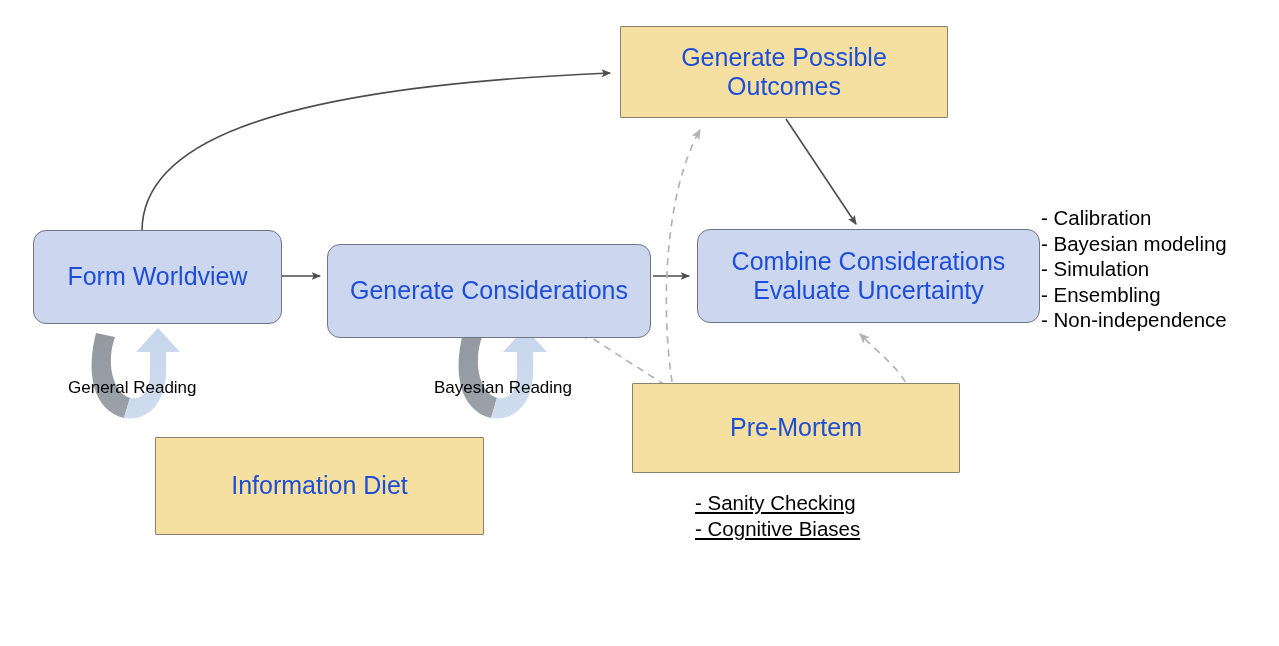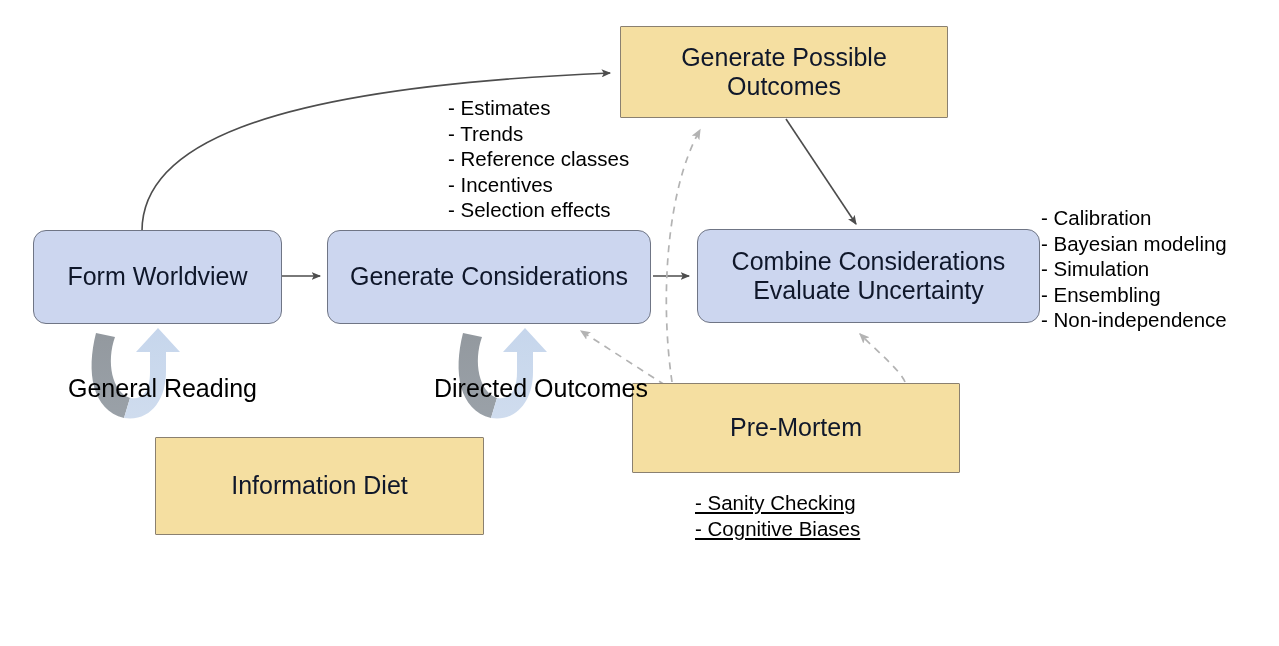--- a/index.html
+++ b/index.html
@@ -22,21 +22,21 @@
     height: 646px;
     pointer-events: none;
   }
   .node {
     position: absolute;
     box-sizing: border-box;
     display: flex;
     align-items: center;
     justify-content: center;
     text-align: center;
-    color: #0f172a;
+    color: #1d4ed8;
     line-height: 1.18;
     white-space: pre-line;
   }
   .node.blue {
     background: #ccd6ef;
     border: 1.4px solid #6f7585;
     border-radius: 13px;
     font-size: 25px;
   }
   .node.yellow {
@@ -48,21 +48,21 @@
   .annot {
     position: absolute;
     color: #000000;
     font-size: 20.5px;
     line-height: 25.5px;
     white-space: pre-line;
   }
   .flowlabel {
     position: absolute;
     color: #000000;
-    font-size: 25px;
+    font-size: 17px;
     line-height: 24px;
     white-space: nowrap;
   }
 </style>
 </head>
 <body>
 
 <div id="canvas">
 
   <svg id="edges" viewBox="0 0 1279 646" width="1279" height="646" xmlns="http://www.w3.org/2000/svg">
@@ -126,21 +126,21 @@
       <path d="M463,333 C453,372 459,410 491,418 L497,398 C479,392 473,362 482,337 Z" fill="url(#loopDark)"></path>
       <path d="M491,418 C517,422 533,400 533,372 L533,352 L547,352 L525,328
                L503,352 L517,352 L517,372 C517,392 509,400 497,398 Z" fill="url(#loopLight)"></path>
     </g>
   </svg>
 
   <div class="node blue" style="left:33px; top:230px; width:249px; height:94px;">
     <span>Form Worldview</span>
   </div>
 
-  <div class="node blue" style="left:327px; top:230px; width:324px; height:94px;">
+  <div class="node blue" style="left:327px; top:244px; width:324px; height:94px;">
     <span>Generate Considerations</span>
   </div>
 
   <div class="node blue" style="left:697px; top:229px; width:343px; height:94px;">
     <span>Combine Considerations
 Evaluate Uncertainty</span>
   </div>
 
   <div class="node yellow" style="left:620px; top:26px; width:328px; height:92px;">
     <span>Generate Possible
@@ -148,33 +148,28 @@
   </div>
 
   <div class="node yellow" style="left:155px; top:437px; width:329px; height:98px;">
     <span>Information Diet</span>
   </div>
 
   <div class="node yellow" style="left:632px; top:383px; width:328px; height:90px;">
     <span>Pre-Mortem</span>
   </div>
 
-  <div class="annot" style="left:448px; top:95px;">- Estimates
-- Trends
-- Reference classes
-- Incentives
-- Selection effects</div>
 
   <div class="annot" style="left:1041px; top:205px;">- Calibration
 - Bayesian modeling
 - Simulation
 - Ensembling
 - Non-independence</div>
 
 
   <div class="annot" style="left:695px; top:490px;text-decoration:underline;">- Sanity Checking
 - Cognitive Biases</div>
 
   <div class="flowlabel" style="left:68px; top:376px;">General Reading</div>
 
-  <div class="flowlabel" style="left:434px; top:376px;">Directed Outcomes</div>
+  <div class="flowlabel" style="left:434px; top:376px;">Bayesian Reading</div>
 
 </div>
 
 </body></html>

